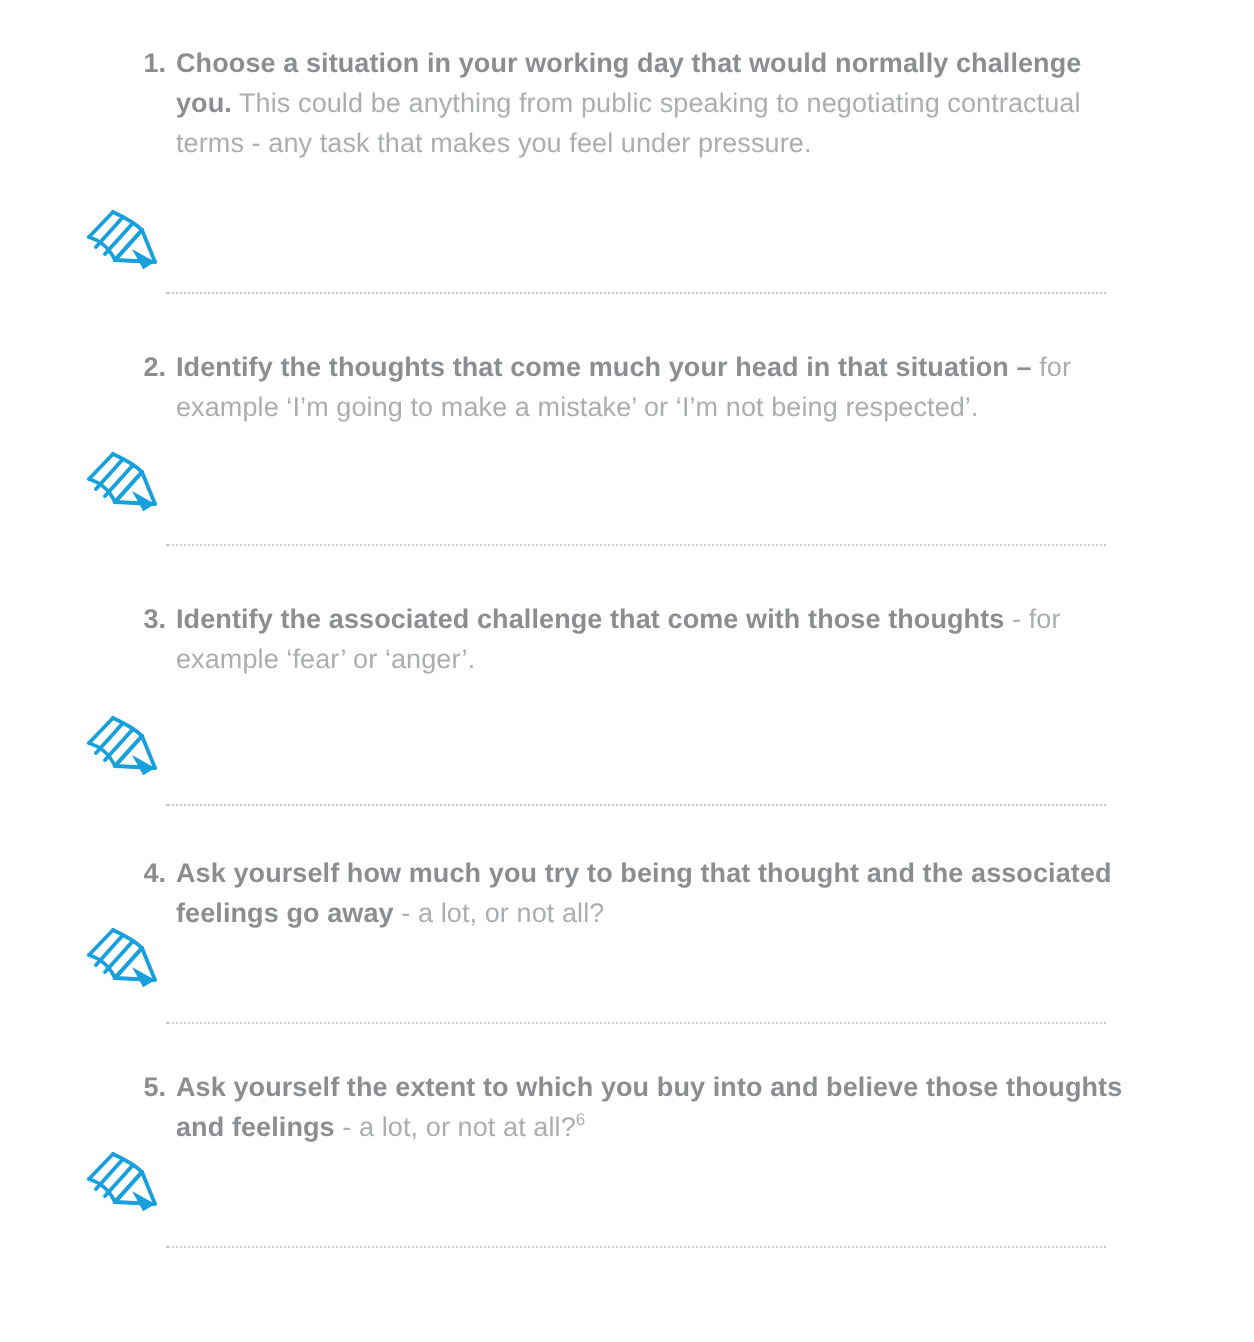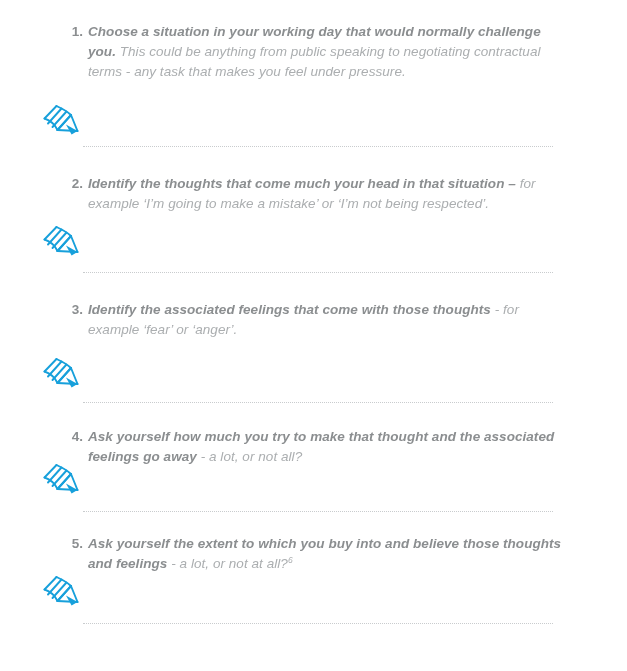--- a/index.html
+++ b/index.html
@@ -43,21 +43,20 @@
     letter-spacing: 0px;
   }
 
   .step-body {
     flex: 1 1 auto;
     font-size: 13.5px;
     line-height: 20px;
     color: #abaeb0;
     font-weight: normal;
     letter-spacing: 0.05px;
-    font-style: italic;
   }
 
   .step-body b {
     font-weight: bold;
     color: #8b8e90;
   }
 
   .step-body sup {
     font-size: 8.5px;
     line-height: 0;
@@ -129,42 +128,42 @@
         <path d="M21.5 31.0 L35.0 16.0"></path>
         <path d="M35.0 16.0 L41.5 32.0"></path>
         <path d="M21.5 31.0 L41.5 32.0"></path>
       </g>
       <path d="M30.0 25.5 L41.5 32.0 L35.6 35.6 Z" fill="#17a0db"></path>
     </svg>
     </div>
     <div class="rule" style="top: 272px;"></div>
     <div class="step-text" style="top: 300px;">
       <div class="step-num">3.</div>
-      <div class="step-body"><b>Identify the associated feelings that come with those thoughts</b><span> - for example ‘fear’ or ‘anger’.</span></div>
+      <div class="step-body"><b>Identify the associated challenge that come with those thoughts</b><span> - for example ‘fear’ or ‘anger’.</span></div>
     </div>
     <div class="pen-icon" style="top: 352px;">
     <svg viewBox="0 0 50 44" xmlns="http://www.w3.org/2000/svg">
       <g fill="none" stroke="#17a0db" stroke-width="1.9" stroke-linecap="round" stroke-linejoin="round">
         <path d="M8.5 19.5 L20.5 7.0"></path>
         <path d="M12.0 24.5 L25.5 9.5"></path>
         <path d="M16.5 28.0 L30.5 12.5"></path>
         <path d="M21.5 31.0 L35.0 16.0"></path>
         <path d="M8.5 19.5 C13 21 18 23.5 21.5 31.0"></path>
         <path d="M20.5 7.0 C27 10 32 13 35.0 16.0"></path>
         <path d="M21.5 31.0 L35.0 16.0"></path>
         <path d="M35.0 16.0 L41.5 32.0"></path>
         <path d="M21.5 31.0 L41.5 32.0"></path>
       </g>
       <path d="M30.0 25.5 L41.5 32.0 L35.6 35.6 Z" fill="#17a0db"></path>
     </svg>
     </div>
     <div class="rule" style="top: 402px;"></div>
     <div class="step-text" style="top: 427px;">
       <div class="step-num">4.</div>
-      <div class="step-body"><b>Ask yourself how much you try to make that thought and the associated feelings go away</b><span> - a lot, or not all?</span></div>
+      <div class="step-body"><b>Ask yourself how much you try to being that thought and the associated feelings go away</b><span> - a lot, or not all?</span></div>
     </div>
     <div class="pen-icon" style="top: 458px;">
     <svg viewBox="0 0 50 44" xmlns="http://www.w3.org/2000/svg">
       <g fill="none" stroke="#17a0db" stroke-width="1.9" stroke-linecap="round" stroke-linejoin="round">
         <path d="M8.5 19.5 L20.5 7.0"></path>
         <path d="M12.0 24.5 L25.5 9.5"></path>
         <path d="M16.5 28.0 L30.5 12.5"></path>
         <path d="M21.5 31.0 L35.0 16.0"></path>
         <path d="M8.5 19.5 C13 21 18 23.5 21.5 31.0"></path>
         <path d="M20.5 7.0 C27 10 32 13 35.0 16.0"></path>

